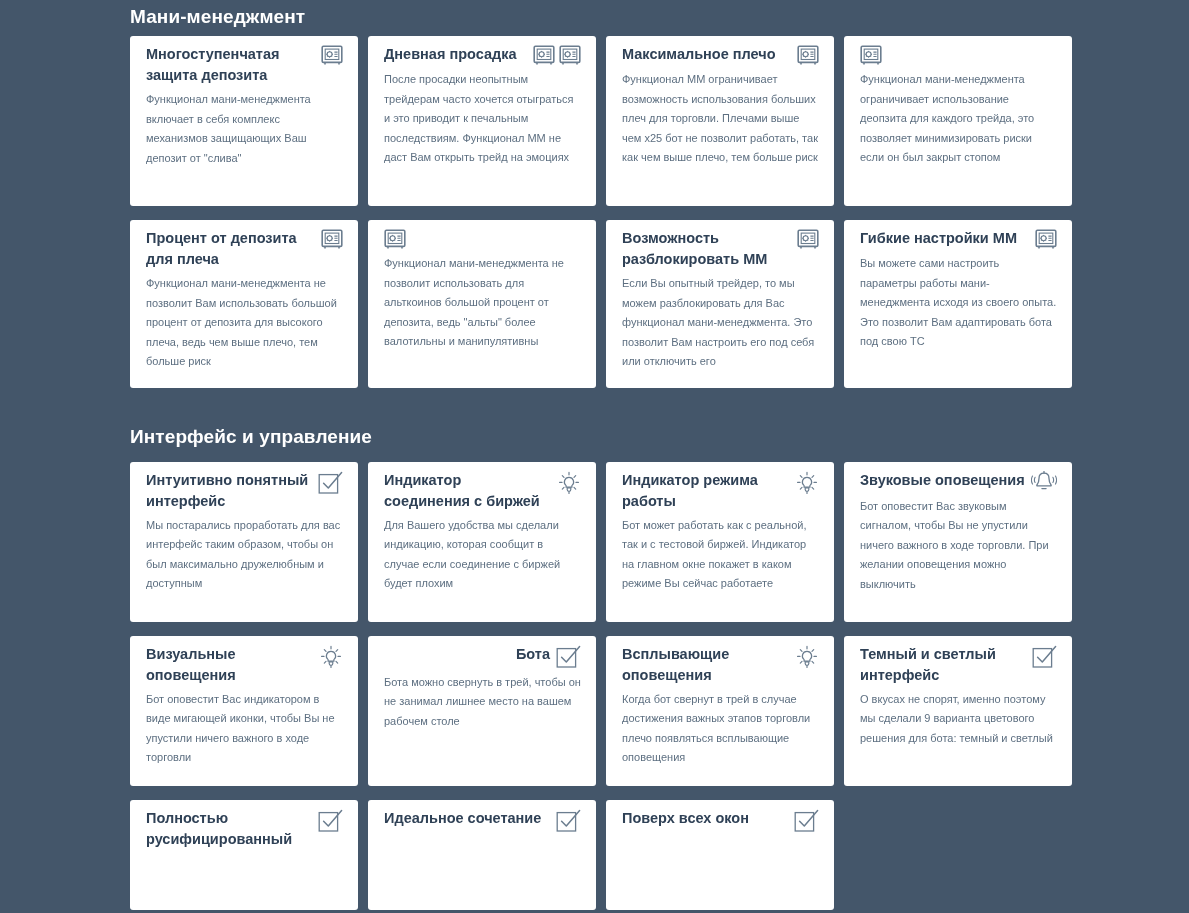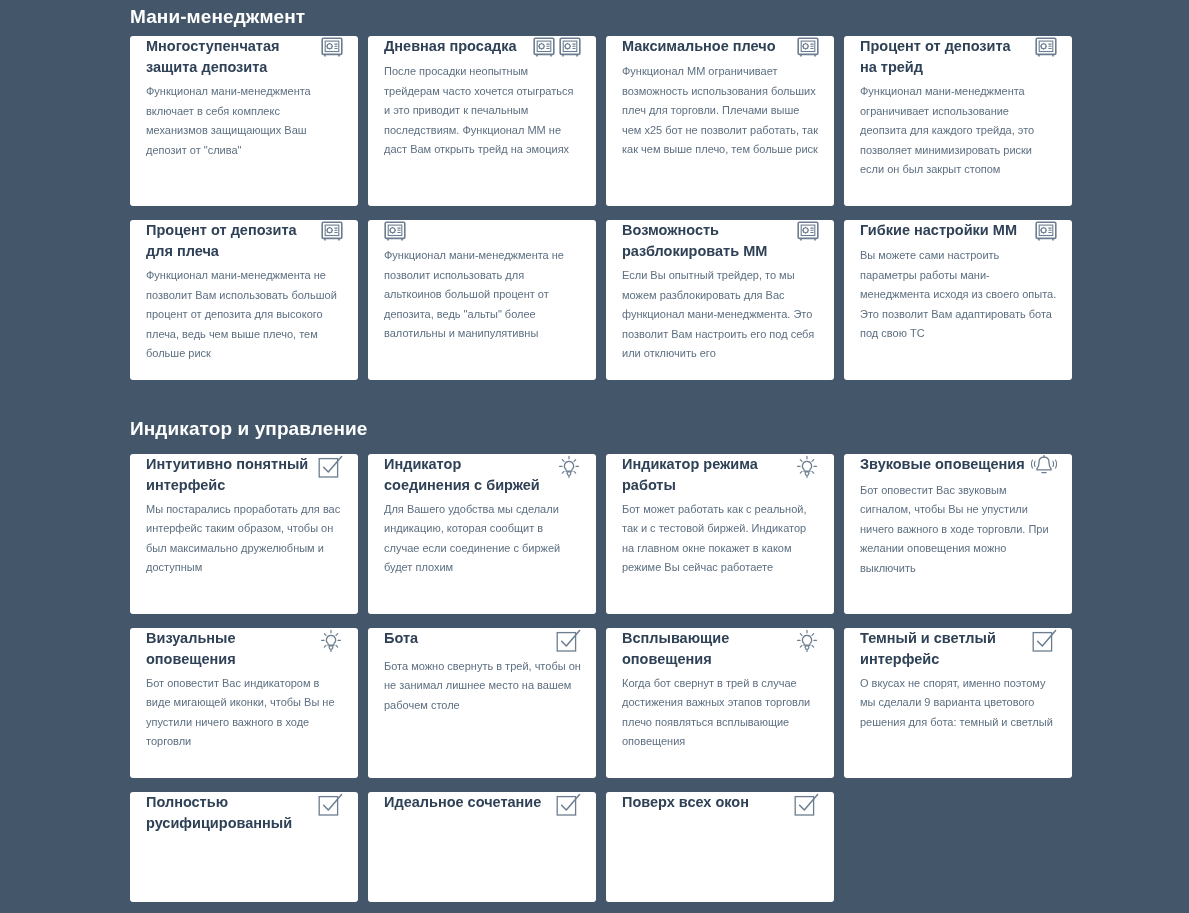--- a/index.html
+++ b/index.html
@@ -41,21 +41,21 @@
   .grid {
     display: flex;
     flex-wrap: wrap;
     gap: 10px 10px;
     margin-top: 14px;
   }
   .card {
     width: 228px;
     background: #ffffff;
     border-radius: 3px;
-    padding: 0 15px 16px 16px;
+    padding: 8px 15px 16px 16px;
     display: flex;
     flex-direction: column;
   }
   .card-head {
     display: flex;
     align-items: flex-start;
     justify-content: space-between;
     gap: 6px;
   }
   .card-title {
@@ -78,21 +78,21 @@
     color: #5d6f81;
     font-size: 11px;
     line-height: 19.5px;
     margin: 4px 0 0 0;
   }
 
   
   .row-h1 .card { min-height: 170px; }
   .row-h2 .card { min-height: 148px; }
   .row-i1 .card { min-height: 160px; }
-  .row-i2 .card { min-height: 150px; }
+  .row-i2 .card { min-height: 150px; align-items: flex-end; }
   .row-i3 .card { min-height: 110px; }
 
   
   #section-money { padding-top: 0px; }
   #section-interface { margin-top: 38px; }
 </style>
 </head>
 <body>
 
 <div class="page">
@@ -159,21 +159,20 @@
       <path d="M13.4 7.1h3.2M13.4 9.3h3.2M13.4 11.5h3.2" stroke="#6b7d8f" stroke-width="1.1"></path>
       <path d="M4 17.4v2.1M18 17.4v2.1" stroke="#6b7d8f" stroke-width="1.6"></path>
     </svg>
               </span>
             </div>
           </div>
           <p class="card-text">Функционал ММ ограничивает возможность использования больших плеч для торговли. Плечами выше чем х25 бот не позволит работать, так как чем выше плечо, тем больше риск</p>
         </div>
         <div class="card">
           <div class="card-head">
-            <h3 class="card-title">Процент от депозита на трейд</h3>
             <div class="icon-wrap">
               <span style="display: block;">
                 <svg width="22" height="21" viewBox="0 0 22 21" fill="none">
       <rect x="1.2" y="1.2" width="19.6" height="16.2" rx="1.2" stroke="#6b7d8f" stroke-width="1.6"></rect>
       <rect x="4.2" y="4.1" width="13.6" height="10.4" stroke="#6b7d8f" stroke-width="1.1"></rect>
       <circle cx="8.6" cy="9.3" r="2.5" stroke="#6b7d8f" stroke-width="1.1"></circle>
       <path d="M8.6 5.9v1.2M8.6 11.5v1.2M5.2 9.3h1.2M10.8 9.3h1.2M6.3 7.0l0.8 0.8M10.1 10.8l0.8 0.8M10.9 7.0l-0.8 0.8M7.1 10.8l-0.8 0.8" stroke="#6b7d8f" stroke-width="1"></path>
       <path d="M13.4 7.1h3.2M13.4 9.3h3.2M13.4 11.5h3.2" stroke="#6b7d8f" stroke-width="1.1"></path>
       <path d="M4 17.4v2.1M18 17.4v2.1" stroke="#6b7d8f" stroke-width="1.6"></path>
     </svg>
@@ -252,21 +251,21 @@
     </svg>
               </span>
             </div>
           </div>
           <p class="card-text">Вы можете сами настроить параметры работы мани-менеджмента исходя из своего опыта. Это позволит Вам адаптировать бота под свою ТС</p>
         </div>
       </div>
   </section>
 
   <section class="section" id="section-interface">
-    <h2 class="section-title">Индикатор и управление</h2>
+    <h2 class="section-title">Интерфейс и управление</h2>
     <div class="grid row-i1">
         <div class="card">
           <div class="card-head">
             <h3 class="card-title">Интуитивно понятный интерфейс</h3>
             <div class="icon-wrap">
               <span style="display: block;">
                 <svg width="25" height="24" viewBox="0 0 25 24" fill="none">
       <rect x="1.2" y="3.6" width="18.4" height="18.4" stroke="#6b7d8f" stroke-width="1.3"></rect>
       <path d="M5.6 12.2 10.3 17 23.6 1.6" stroke="#6b7d8f" stroke-width="1.5" stroke-linecap="round" stroke-linejoin="round"></path>
     </svg>

